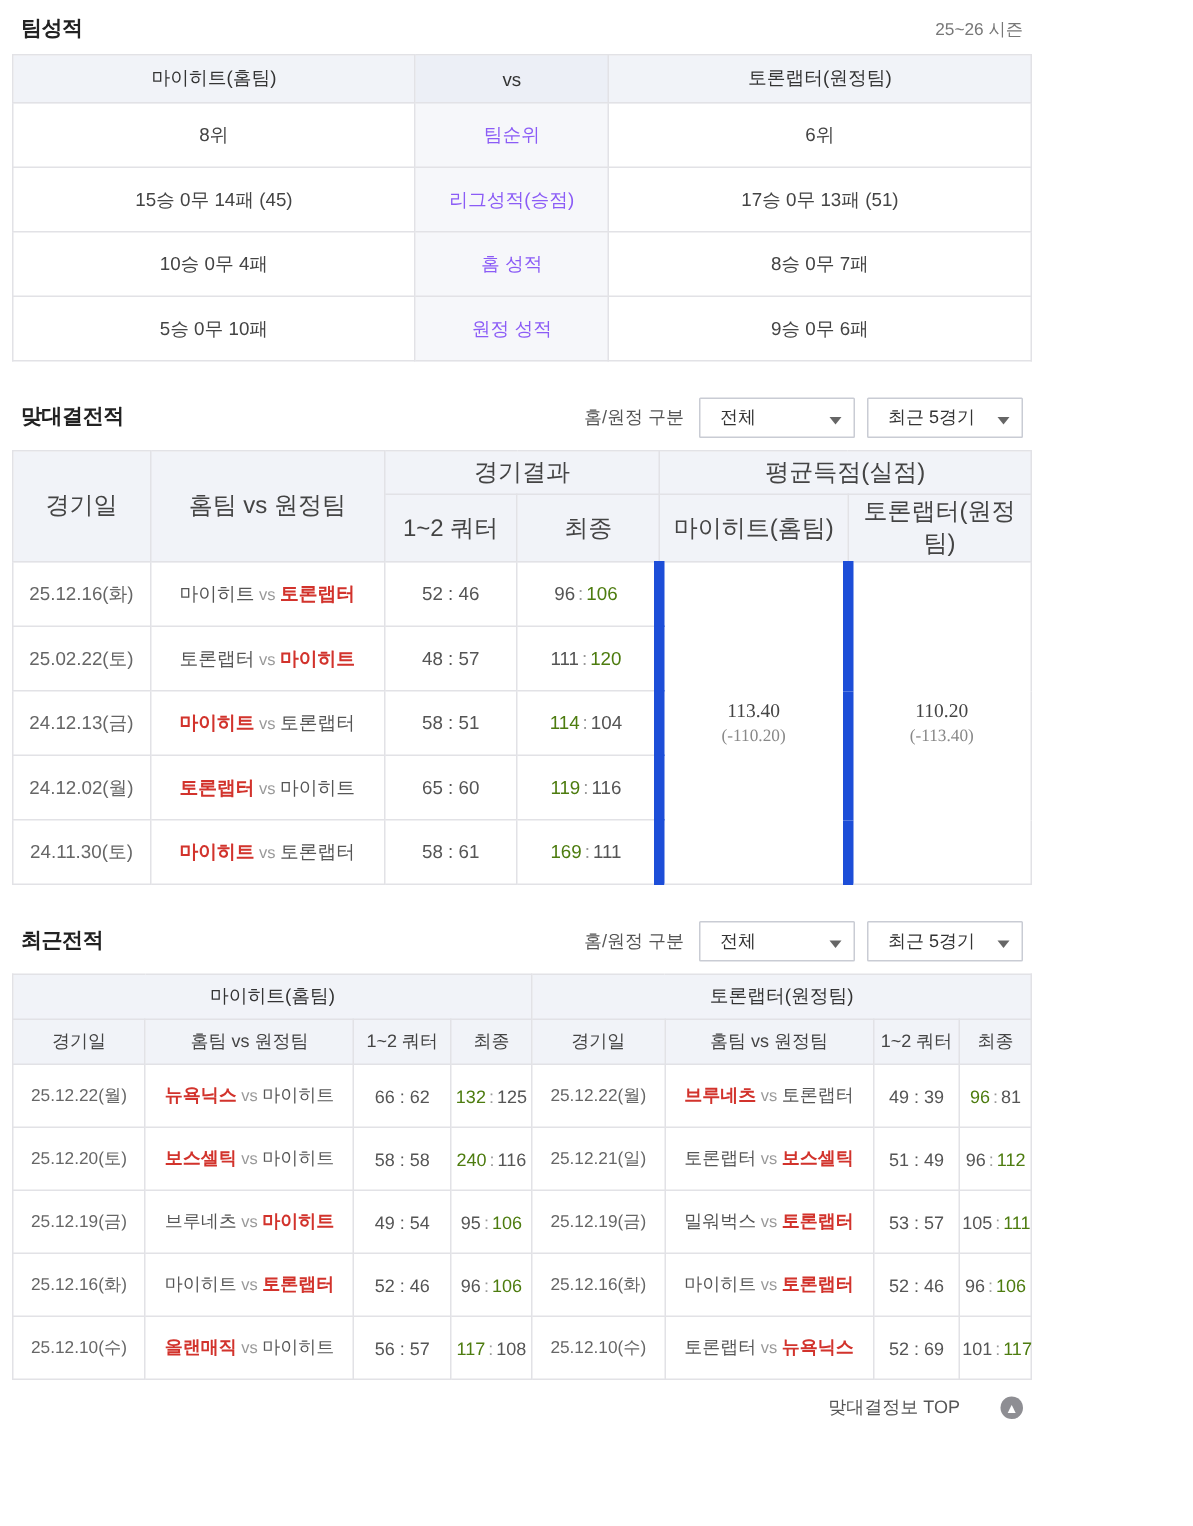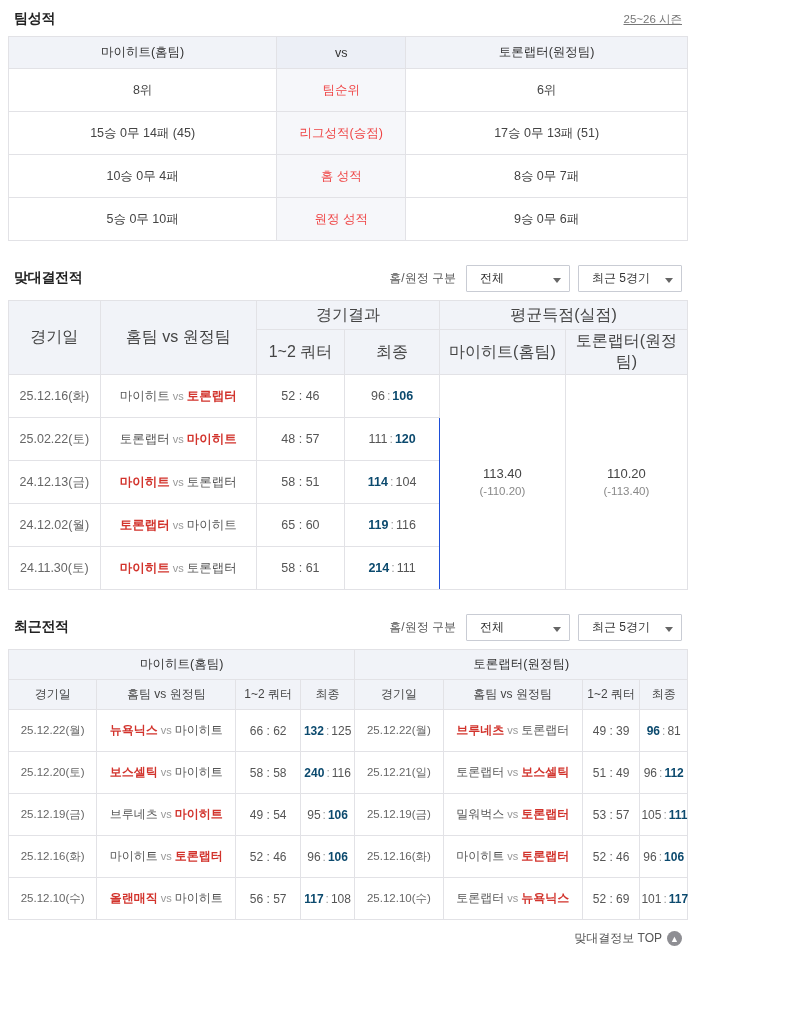--- a/index.html
+++ b/index.html
@@ -24,21 +24,20 @@
   }
   .sec-title {
     font-size: 14px;
     font-weight: bold;
     color: #222;
     letter-spacing: -0.3px;
   }
   .sec-right {
     font-size: 11.5px;
     color: #777;
-    text-decoration: underline;
   }
   
   table {
     width: 100%;
     border-collapse: collapse;
     table-layout: fixed;
     background: #fff;
   }
   td, th {
     border: 1px solid #e2e2e6;
@@ -53,41 +52,42 @@
     padding: 0 4px;
   }
   .cmp tr:first-child td {
     background: #f1f3f8;
     color: #333;
     font-size: 12.5px;
     height: 32px;
   }
   .cmp td.mid {
     background: #f6f7fa;
-    color: #ef4444;
+    color: #8b5cf6;
   }
   .cmp tr:first-child td.mid { background: #eceff6; }
   
   .h2h th {
     background: #f1f3f8;
     height: 29px;
     font-size: 16px;
     color: #444;
   }
   .h2h td {
     height: 43px;
     font-size: 12.5px;
     color: #555;
   }
   .h2h td.date { color: #666; }
   .h2h td.avg {
     font-size: 13px;
     color: #444;
     line-height: 1.5;
-    border-left: 1px solid #1d4ed8;
+    border-left: 7px solid #1d4ed8;
+    font-family: Liberation Serif, serif;
   }
   .sub { font-size: 11.5px; color: #888; display: block; }
   
   .recent th {
     background: #f1f3f8;
     height: 30px;
     font-size: 12px;
     color: #444;
   }
   .recent th.grp {
@@ -99,21 +99,21 @@
     height: 42px;
     font-size: 12px;
     color: #555;
     margin-left: 31px;
   }
   .recent td.date { font-size: 11.5px; color: #666; }
   
   .vs-sep { color: #999; font-size: 11px; margin: 0 3px; }
   .team-red { color: #d2332c; font-weight: bold; }
   .team-plain { color: #555; }
-  .score-b { font-weight: bold; color: #0c4a6e; }
+  .score-b { font-weight: normal; color: #4d7c0f; }
   .score-n { color: #555; }
   .colon { color: #999; margin: 0 2px; }
   
   .filters {
     display: flex;
     align-items: center;
     gap: 8px;
   }
   .filter-label {
     font-size: 12px;
@@ -144,20 +144,21 @@
     border-top: 5px solid #666;
   }
   
   .foot {
     display: flex;
     justify-content: flex-end;
     align-items: center;
     padding: 10px 6px 8px 0;
     font-size: 12px;
     color: #555;
+    gap: 22px;
   }
   .foot .up {
     display: inline-flex;
     align-items: center;
     justify-content: center;
     width: 15px; height: 15px;
     border-radius: 50%;
     background: #8e8e93;
     color: #fff;
     font-size: 9px;
@@ -274,21 +275,21 @@
         <tr>
           <td class="date">24.12.02(월)</td>
           <td><span class="team-red">토론랩터</span><span class="vs-sep">vs</span><span class="team-plain">마이히트</span></td>
           <td>65 : 60</td>
           <td><span class="score-b">119</span><span class="colon">:</span><span class="score-n">116</span></td>
         </tr>
         <tr>
           <td class="date">24.11.30(토)</td>
           <td><span class="team-red">마이히트</span><span class="vs-sep">vs</span><span class="team-plain">토론랩터</span></td>
           <td>58 : 61</td>
-          <td><span class="score-b">214</span><span class="colon">:</span><span class="score-n">111</span></td>
+          <td><span class="score-b">169</span><span class="colon">:</span><span class="score-n">111</span></td>
         </tr>
       </tbody>
   </table>
 
   <div class="blockgap"></div>
 
   <div class="sec-head">
     <span class="sec-title">최근전적</span>
     <span class="filters">
       <span class="filter-label">홈/원정 구분</span>

